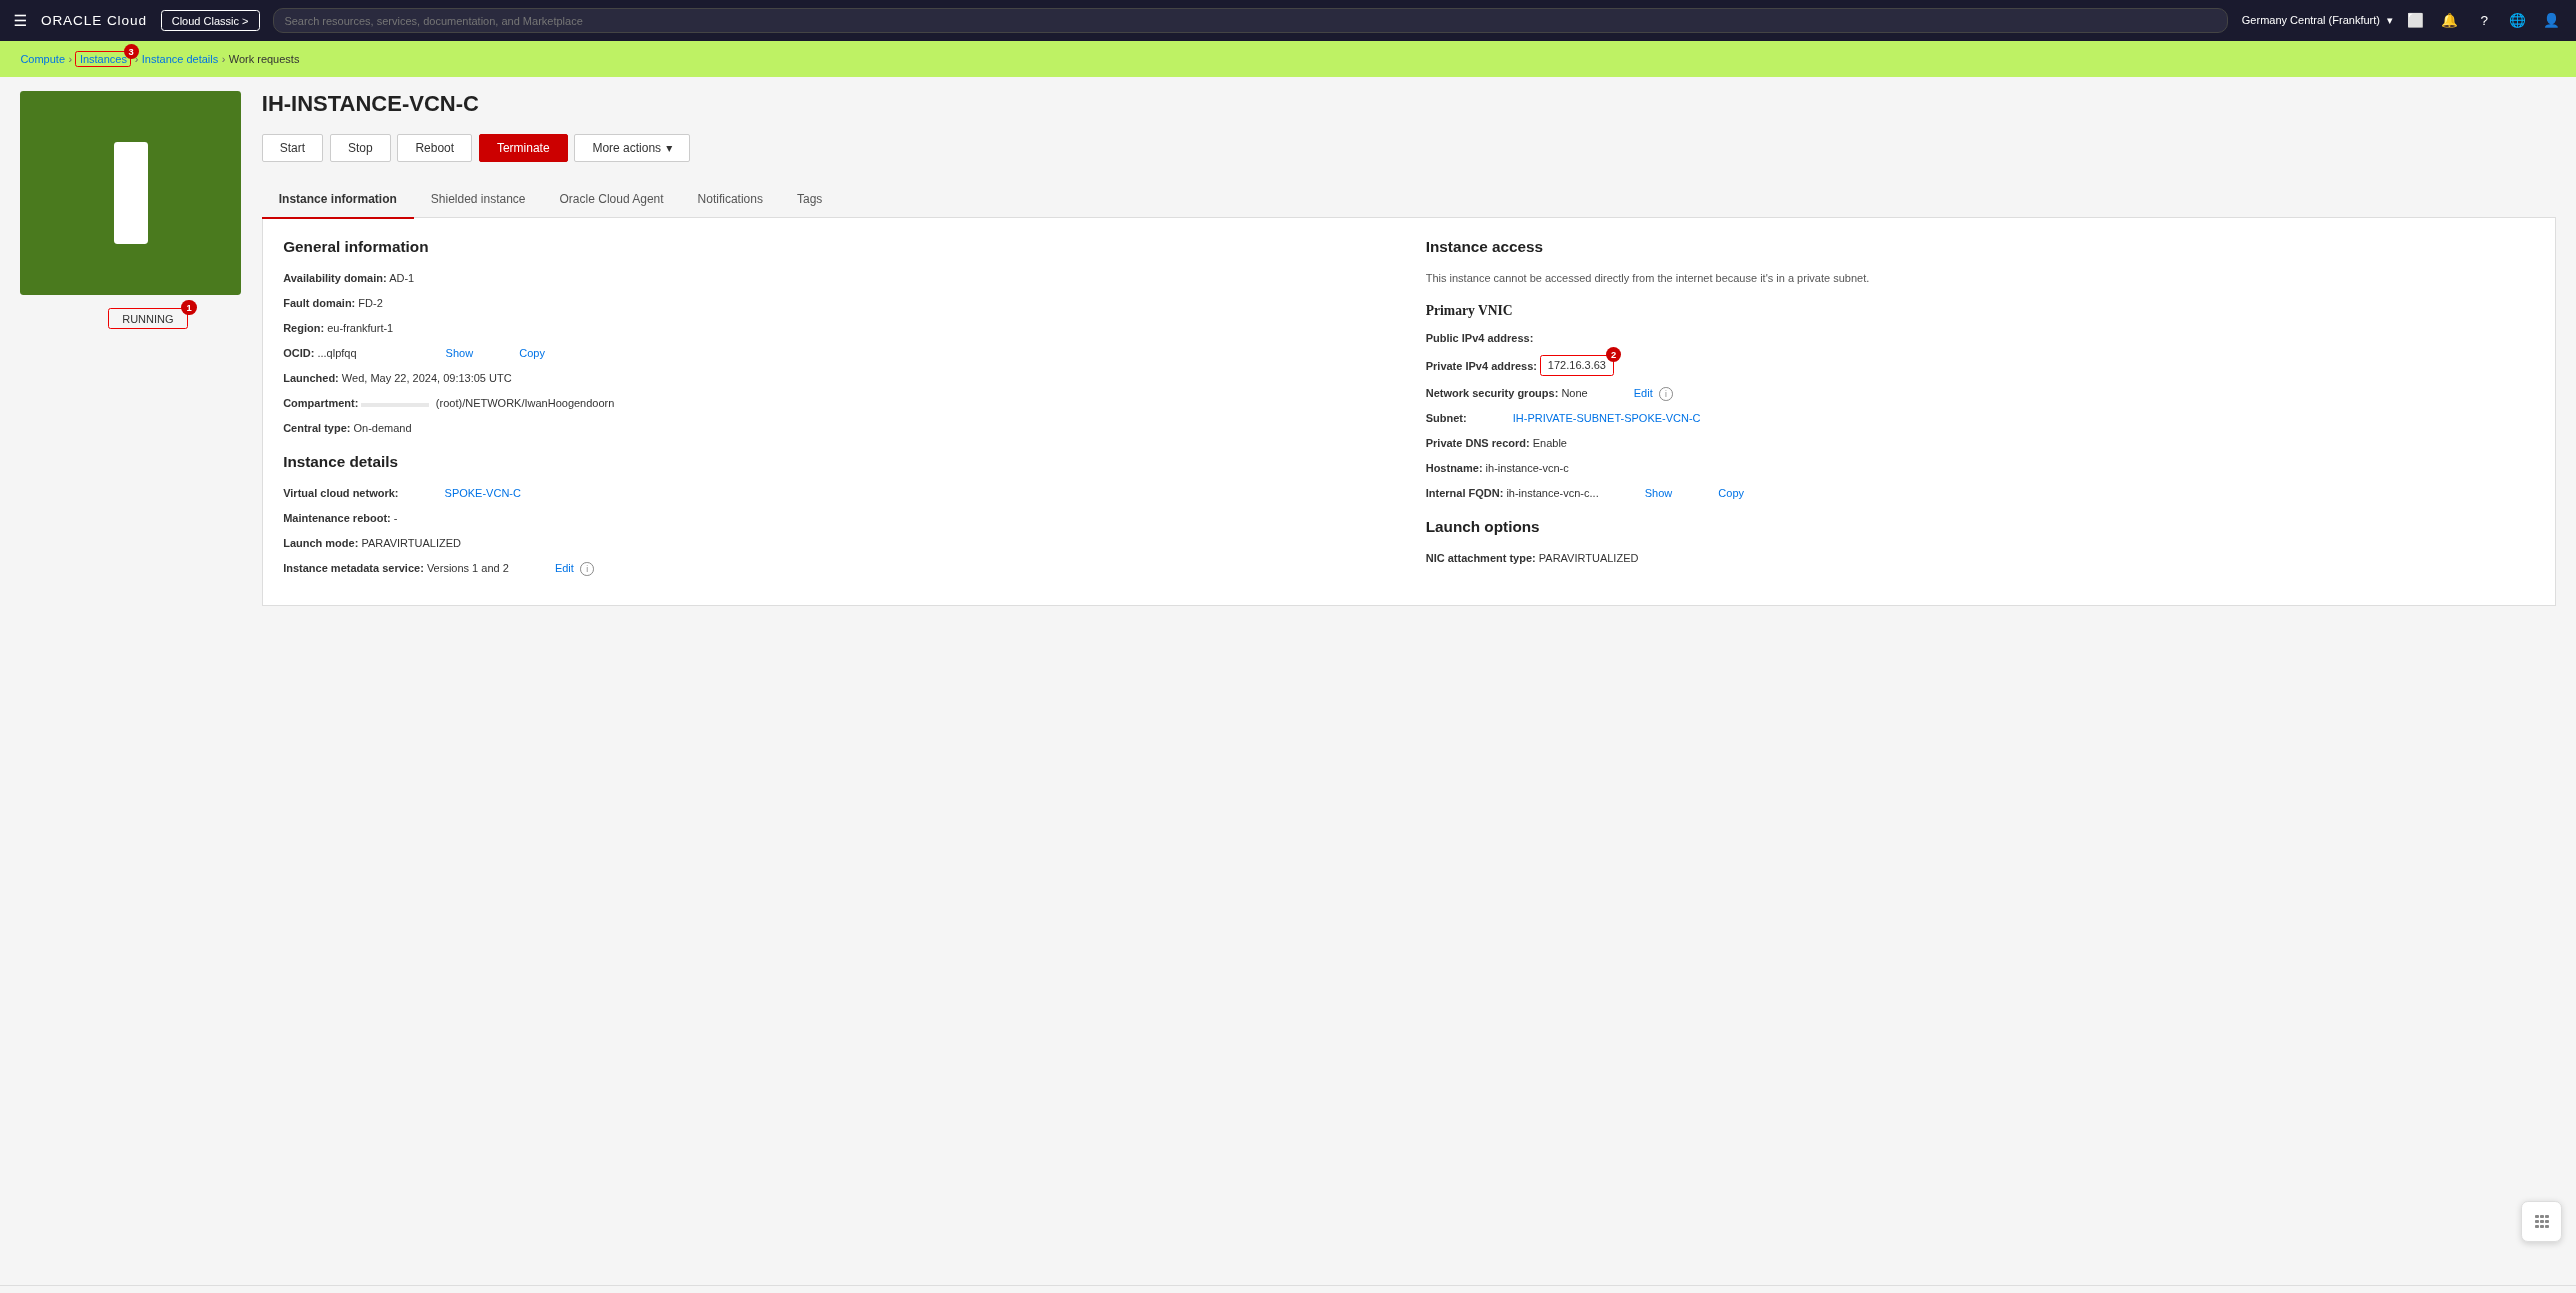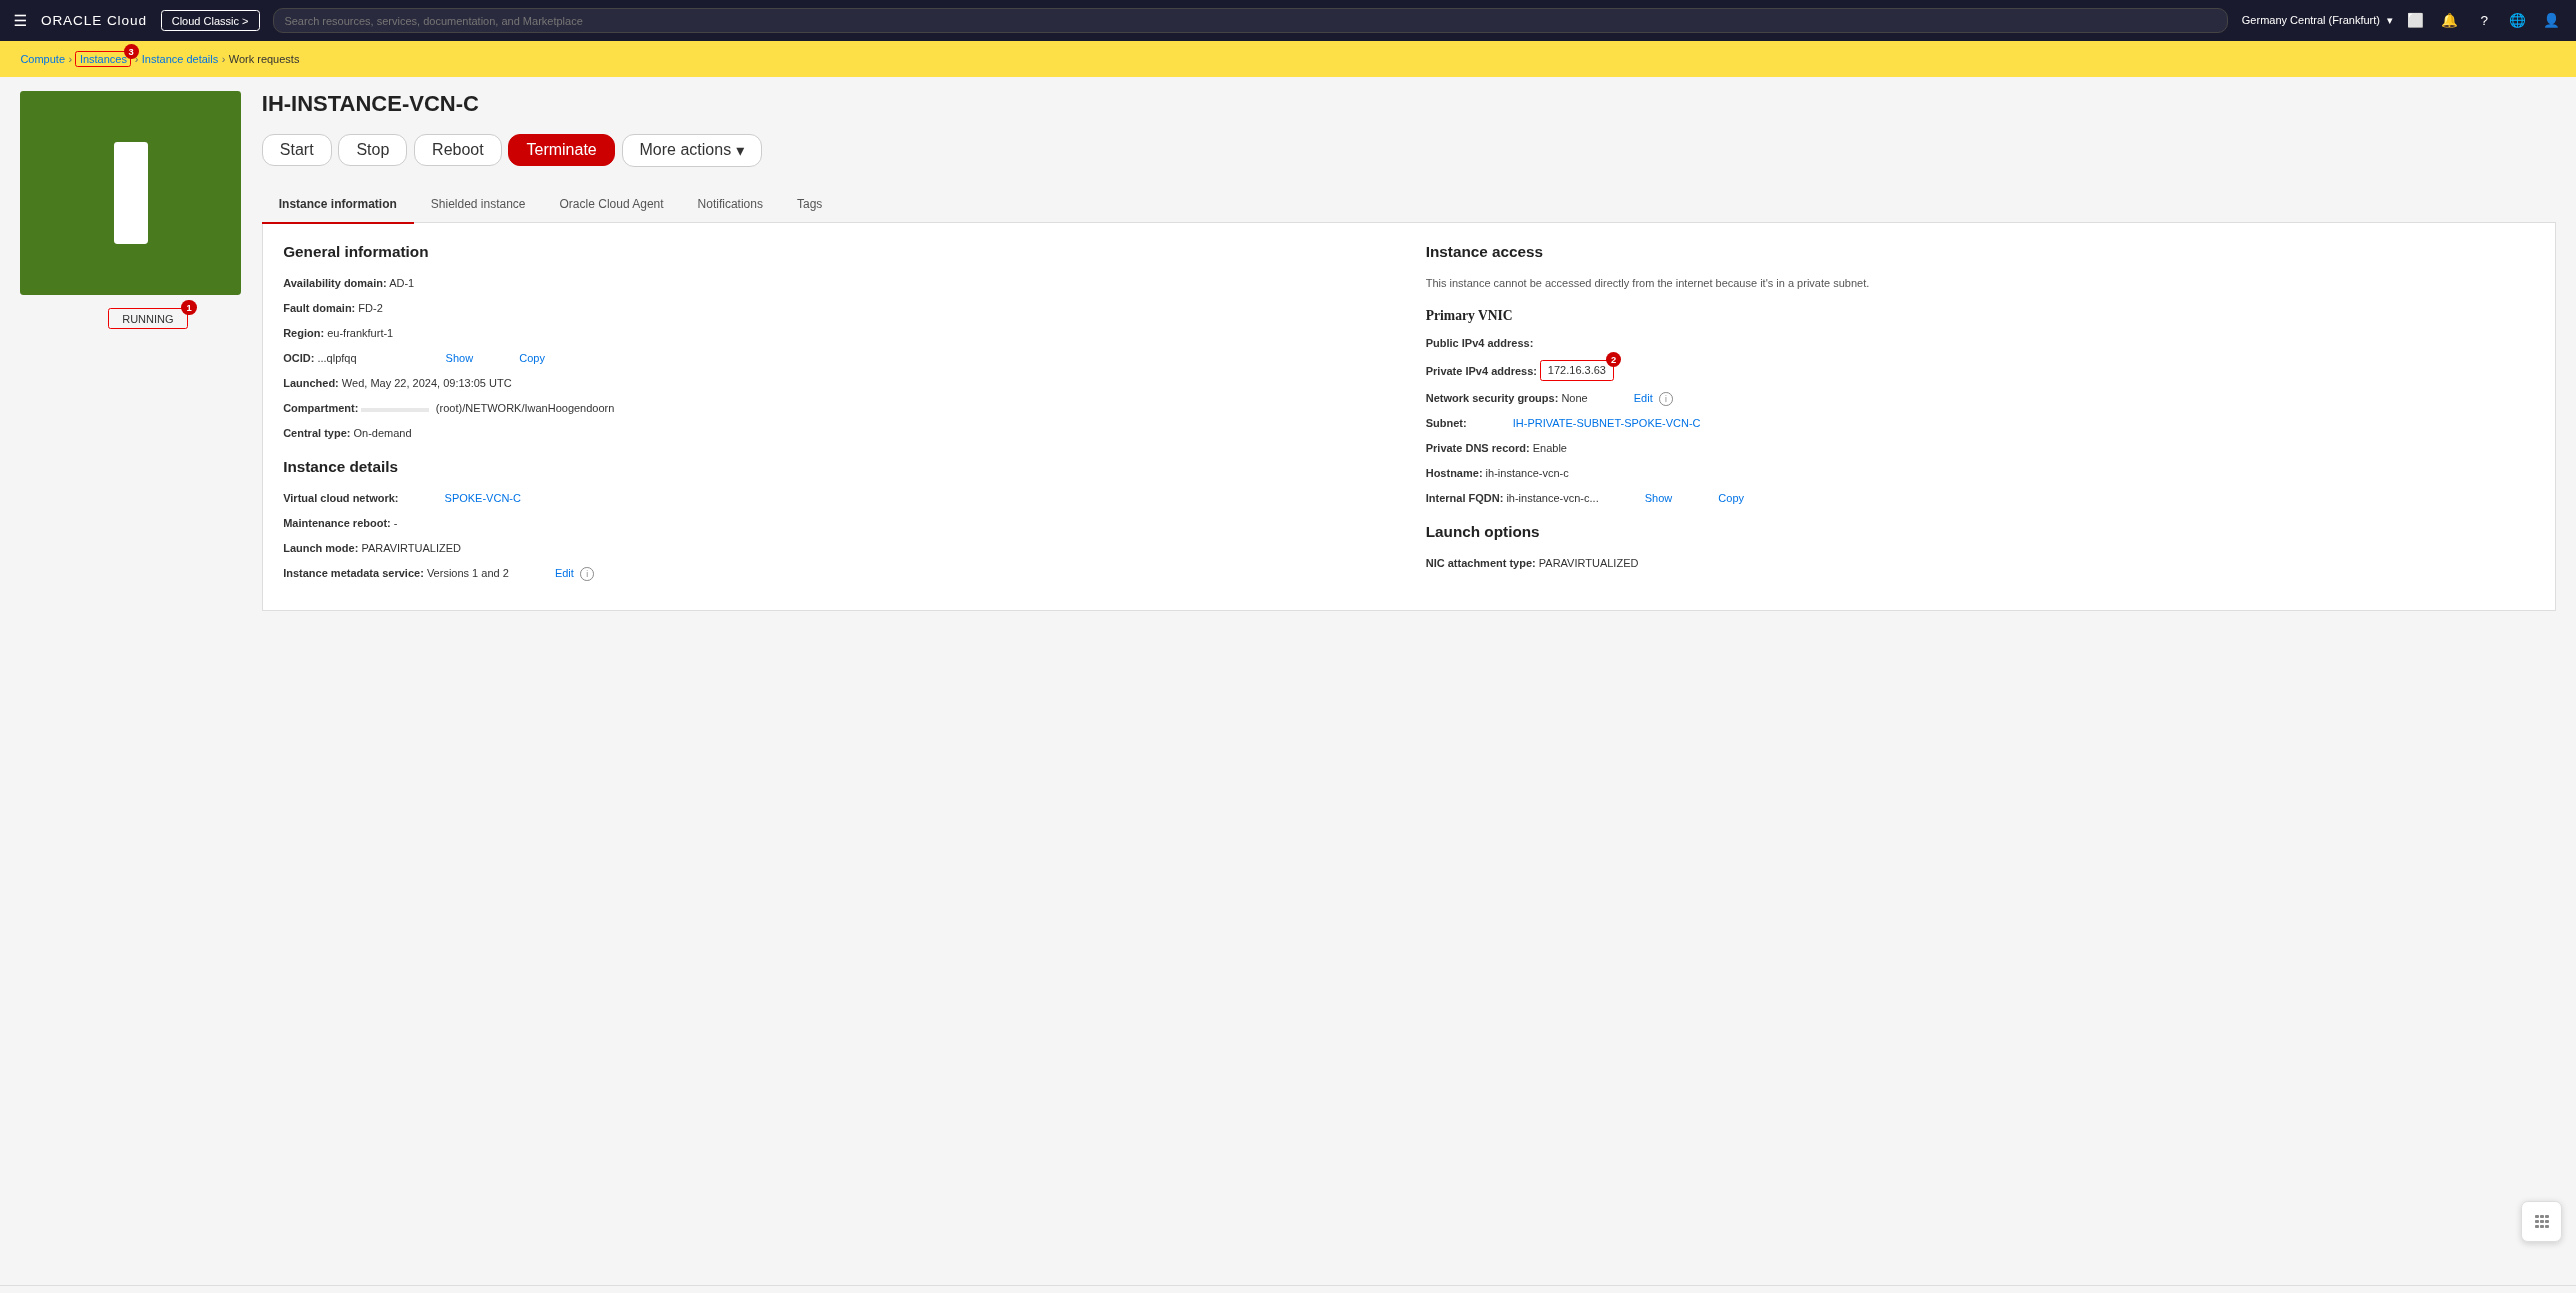--- a/index.html
+++ b/index.html
@@ -57,21 +57,21 @@
       align-items: center;
       justify-content: center;
       cursor: pointer;
       color: #fff;
       font-size: 13.6px;
     }
 
     
     .breadcrumb {
       padding: 10.2px 20.4px;
-      background: #fde047;
+      background: #bef264;
       font-size: 11px;
       display: flex;
       align-items: center;
       gap: 3.4px;
     }
     .breadcrumb a { color: #0073e6; text-decoration: none; }
     .breadcrumb .sep { color: #666; }
     .breadcrumb-instances-wrapper {
       border: 1.7px solid #e00;
       border-radius: 2.6px;
@@ -166,24 +166,24 @@
 
     
     .action-buttons {
       display: flex;
       gap: 6.8px;
       margin-bottom: 20.4px;
       align-items: center;
     }
     .btn {
       padding: 6px 17px;
-      border-radius: 12px;
+      border-radius: 2px;
       border: 0.9px solid #ccc;
       cursor: pointer;
-      font-size: 16px;
+      font-size: 12px;
       background: #fff;
       color: #333;
       text-align: right;
     }
     .btn-terminate {
       background: #c00;
       color: #fff;
       border-color: #c00;
     }
     .btn-more-actions {

